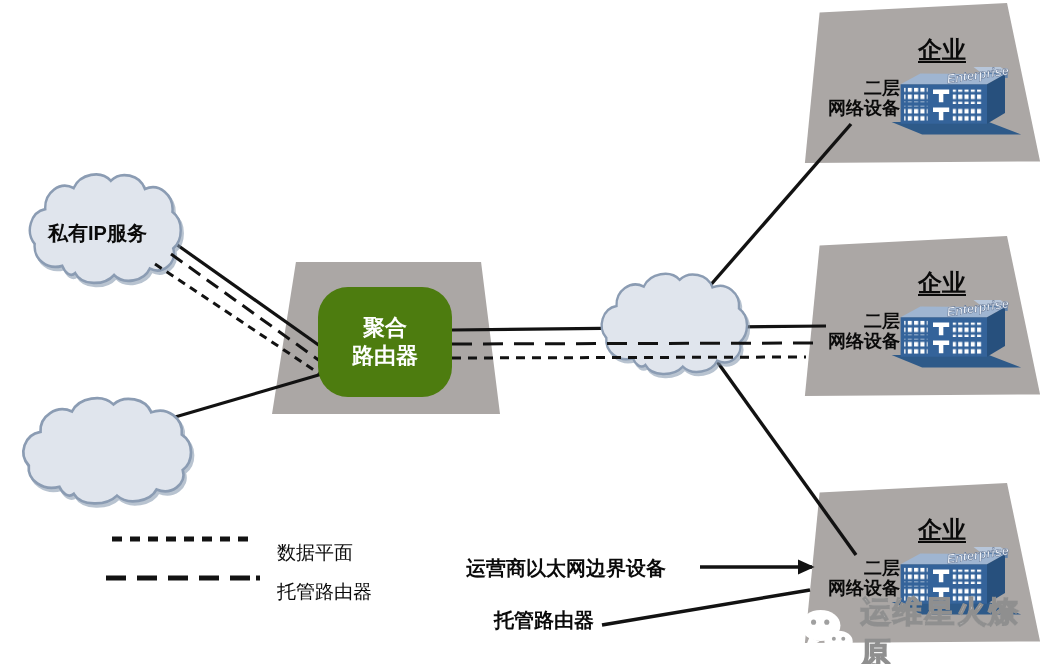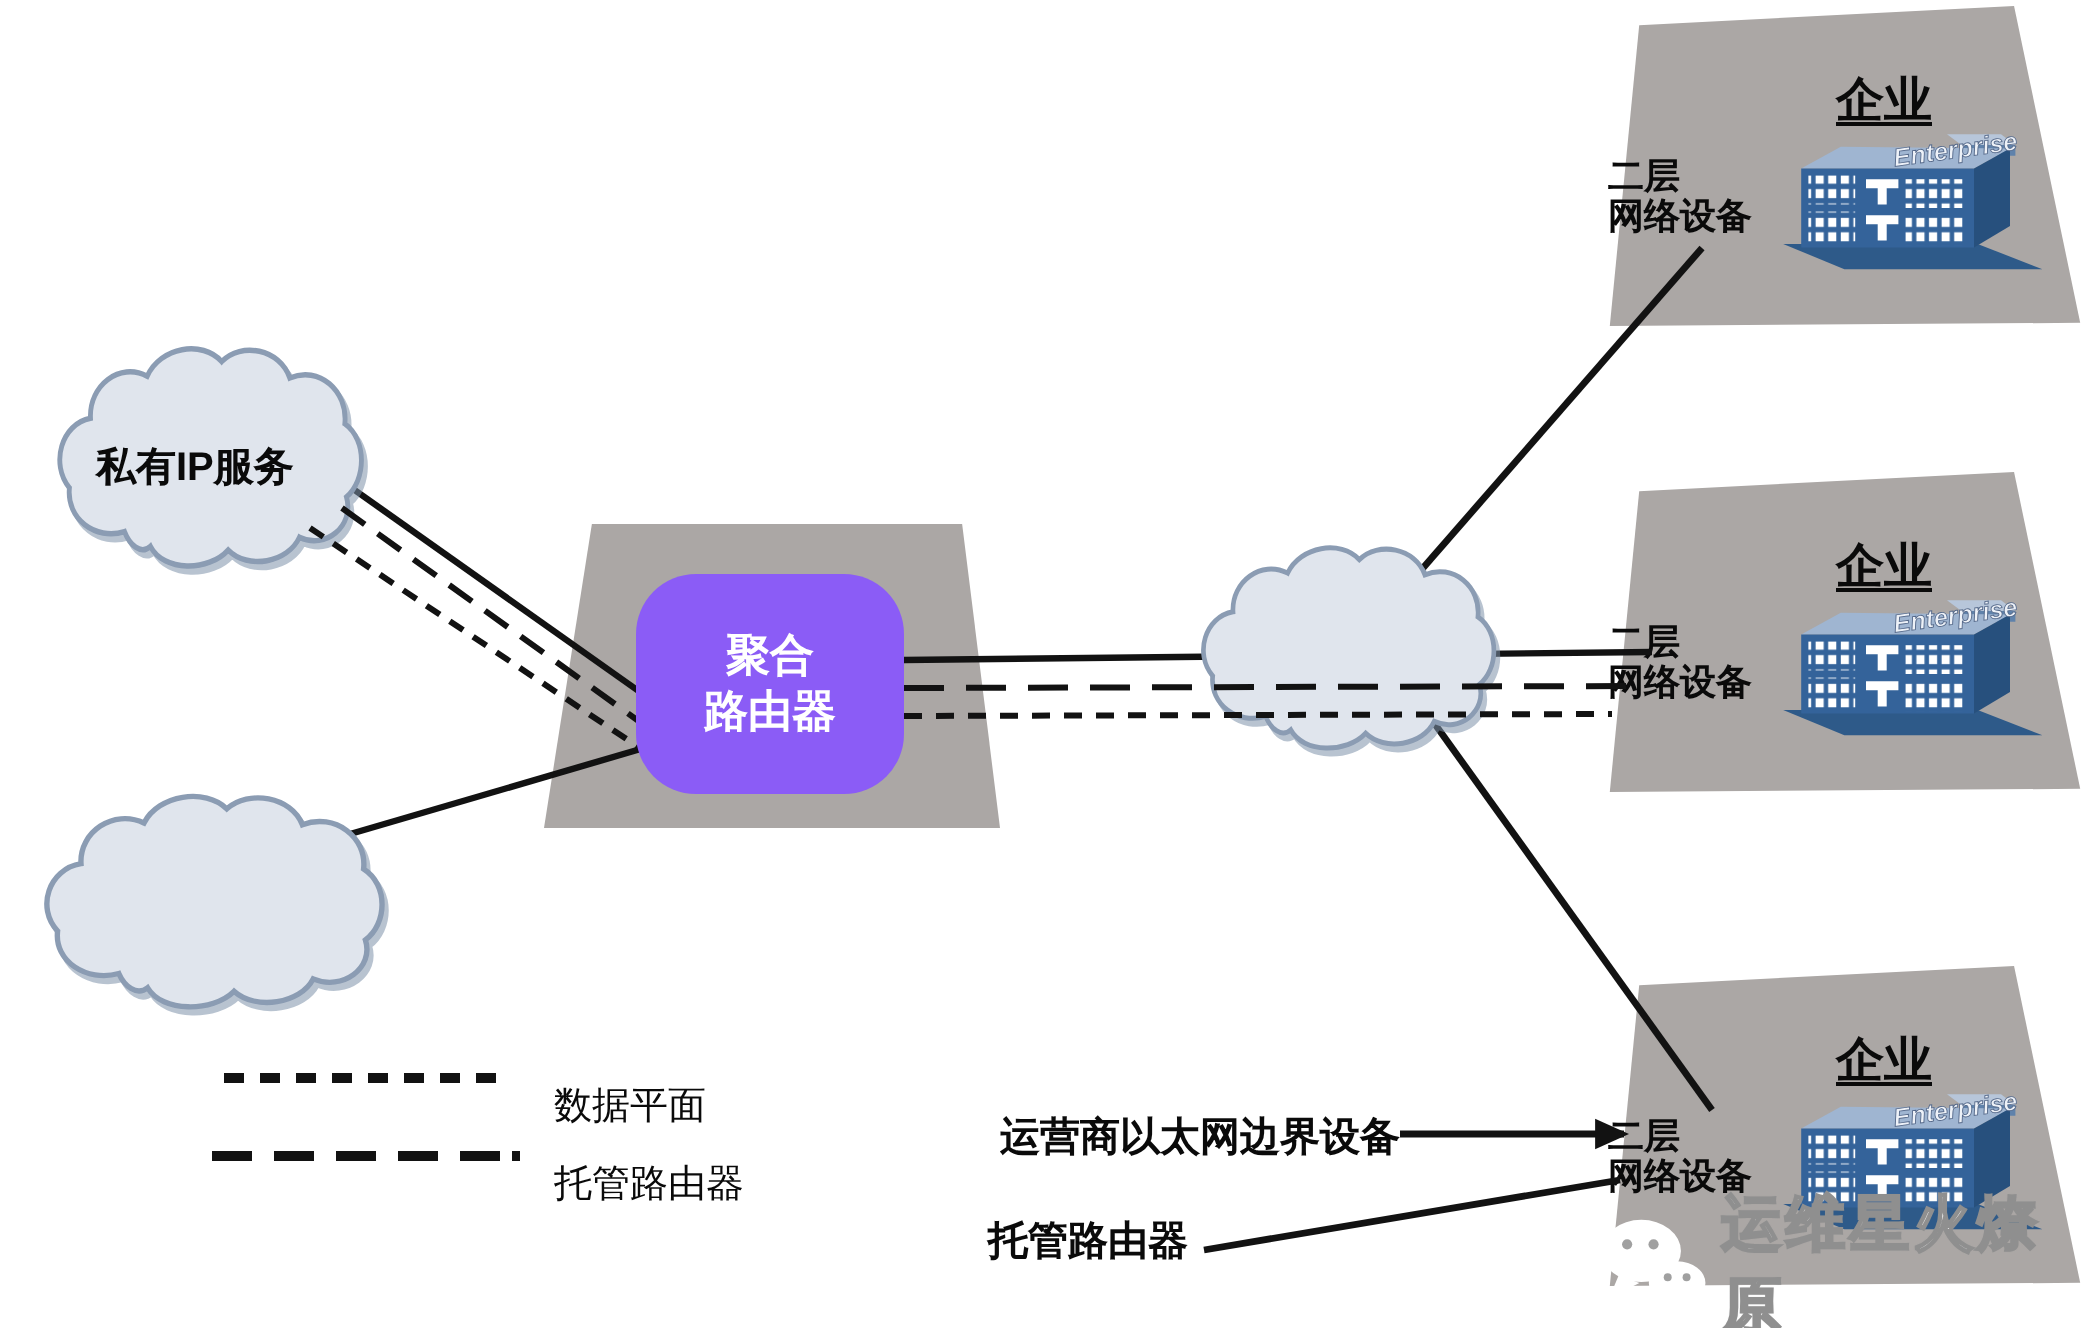--- a/index.html
+++ b/index.html
@@ -5,27 +5,27 @@
   html,body{margin:0;padding:0;background:#fff;}
   .canvas{position:relative;width:1048px;height:664px;background:#ffffff;overflow:hidden;
           font-family:"Liberation Sans","DejaVu Sans",sans-serif;color:#0a0a0a;}
   
   .ent-group{position:absolute;width:245px;height:160px;}
   .ent-shape{position:absolute;inset:0;background:#aba7a5;
              clip-path:polygon(8% 6%,84.5% 0%,98% 99%,2% 100%);}
   .ent-title{position:absolute;left:100px;top:31px;width:84px;text-align:center;
              font-size:24px;font-weight:bold;text-decoration:underline;
              text-decoration-thickness:2px;text-underline-offset:3px;}
-  .ent-device{position:absolute;left:4px;top:75px;width:96px;text-align:left;
+  .ent-device{position:absolute;left:4px;top:75px;width:96px;text-align:right;
               font-size:18px;font-weight:bold;line-height:20px;}
   .ent-building{position:absolute;left:88px;top:46px;width:135px;height:92px;}
   
   .trapezoid{position:absolute;left:272px;top:262px;width:228px;height:152px;background:#aba7a5;
              clip-path:polygon(10.5% 0%,91.7% 0%,100% 100%,0% 100%);}
-  .router{position:absolute;left:318px;top:287px;width:134px;height:110px;background:#8b5cf6;
+  .router{position:absolute;left:318px;top:287px;width:134px;height:110px;background:#4d7c0f;
           border-radius:30px;display:flex;flex-direction:column;align-items:center;
           justify-content:center;color:#ffffff;font-weight:bold;font-size:22px;line-height:28px;z-index:5;}
   .office-label{position:absolute;left:334px;top:225px;width:104px;text-align:center;
                 font-size:21px;font-weight:bold;z-index:5;}
   
   .cloud-svg{position:absolute;z-index:3;filter:drop-shadow(2px 3px 0 rgba(125,145,170,.55));}
   .cloud-label{position:absolute;z-index:5;text-align:left;font-size:20px;font-weight:bold;}
   
   .lines-under{position:absolute;inset:0;z-index:2;}
   .lines-over{position:absolute;inset:0;z-index:4;}
@@ -160,21 +160,21 @@
   </svg>
 
   <div class="router">
     <span>聚合</span>
     <span>路由器</span>
   </div>
 
   <div class="legend-label" style="left:277px;top:528px;">数据平面</div>
   <div class="legend-label" style="left:277px;top:567px;">托管路由器</div>
 
-  <div class="callout-label" style="left:500px;top:555px;text-align:center;">运营商以太网边界设备</div>
+  <div class="callout-label" style="left:466px;top:555px;text-align:center;">运营商以太网边界设备</div>
   <div class="callout-label" style="left:494px;top:607px;">托管路由器</div>
 
   <div class="watermark">
     <svg width="58" height="52" viewBox="0 0 60 54">
       <ellipse cx="24" cy="19" rx="21" ry="16.5" fill="#ffffff"></ellipse>
       <polygon points="12,32 7,44 23,36" fill="#ffffff"></polygon>
       <circle cx="16.5" cy="15.5" r="2.7" fill="#a0a0a0"></circle>
       <circle cx="30.5" cy="15.5" r="2.7" fill="#a0a0a0"></circle>
       <ellipse cx="43" cy="36" rx="15" ry="11.5" fill="#ffffff"></ellipse>
       <polygon points="50,44 56,52 42,47" fill="#ffffff"></polygon>

